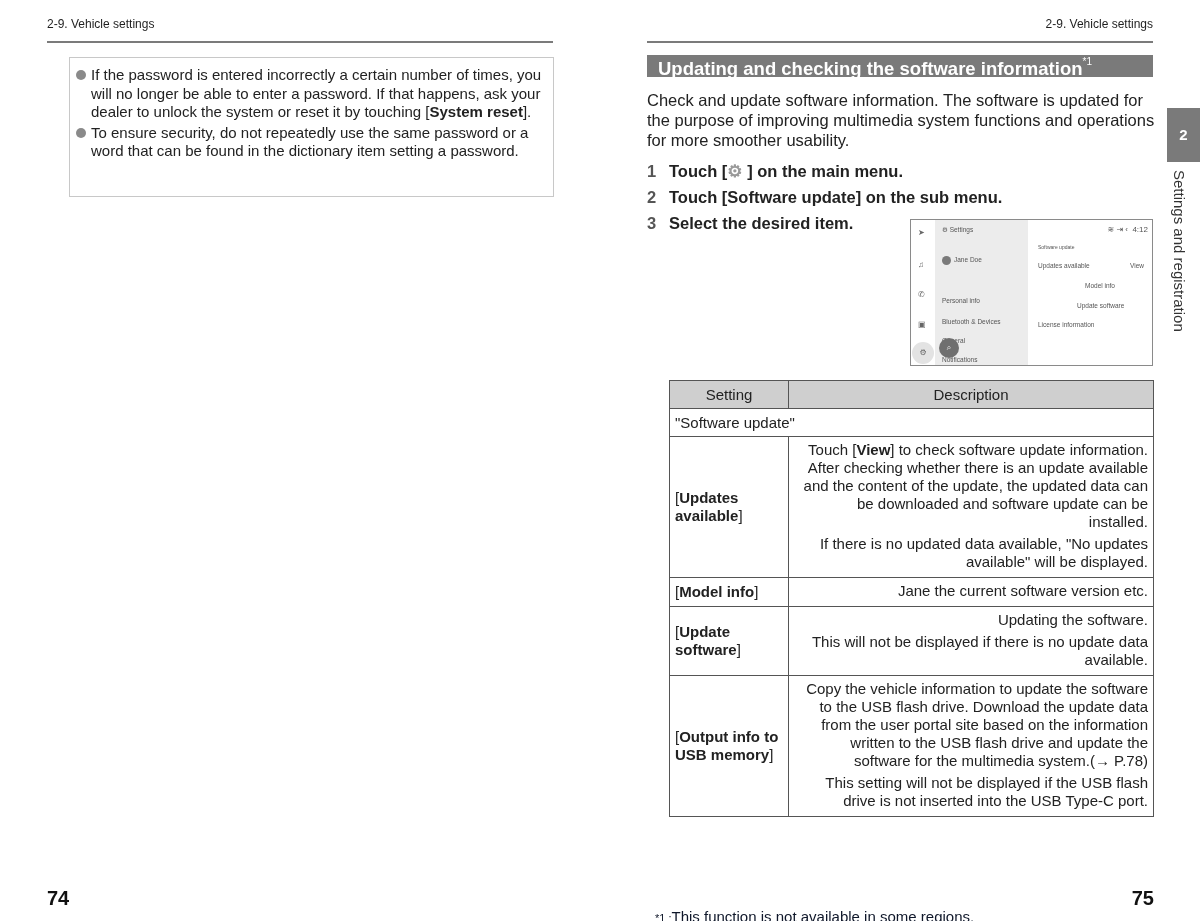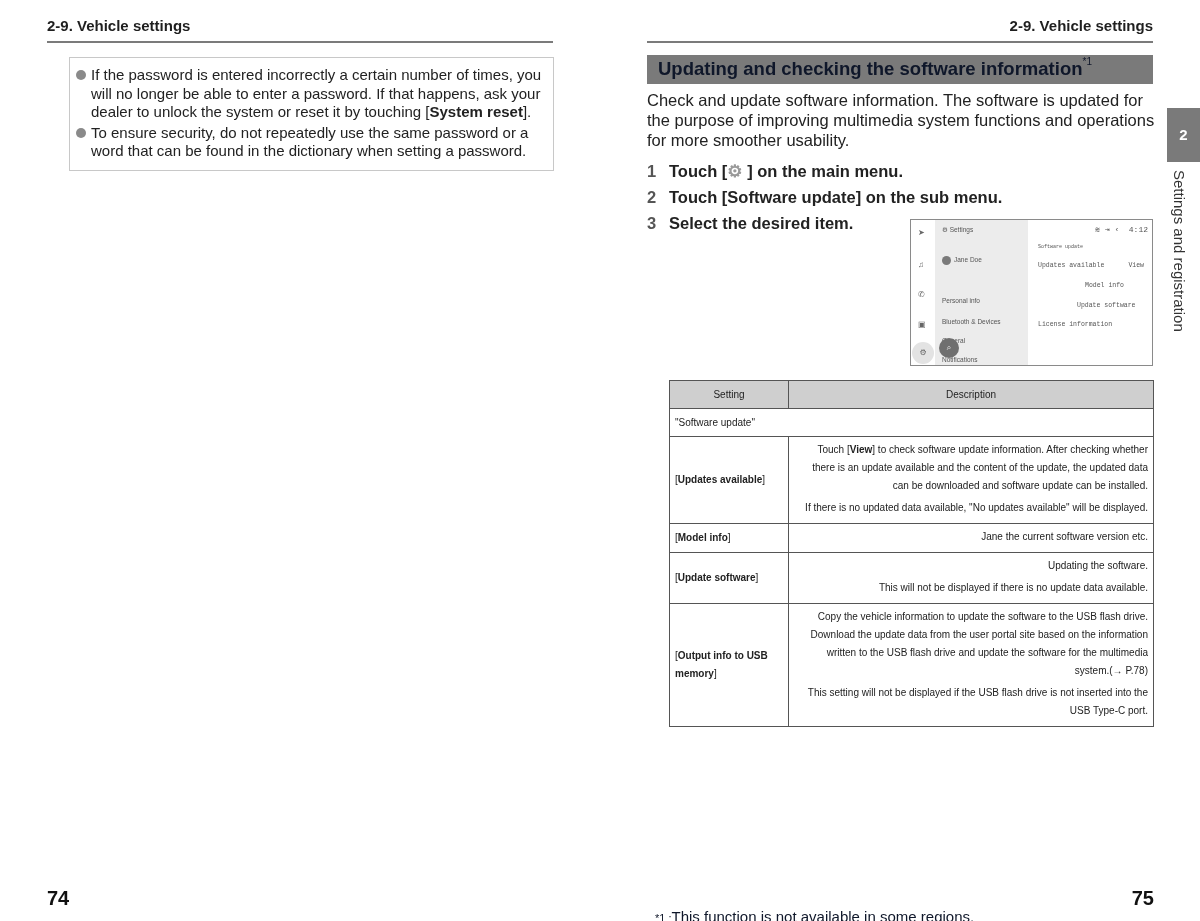--- a/index.html
+++ b/index.html
@@ -4,46 +4,46 @@
 <style>
   * { box-sizing: border-box; margin: 0; padding: 0; }
   html, body { width: 1200px; height: 921px; background: #ffffff; overflow: hidden; }
   body { font-family: "Liberation Sans", sans-serif; color: #1f1f1f; position: relative; }
 
   .page { position: absolute; top: 0; height: 921px; }
   .page-left { left: 0; width: 600px; }
   .page-right { left: 600px; width: 600px; }
 
   .running-head {
-    position: absolute; top: 17px; font-size: 15px; font-weight: bold; color: #1f1f1f;
+    position: absolute; top: 17px; font-size: 12px; font-weight: normal; color: #1f1f1f;
   }
   .page-left .running-head { left: 47px; }
   .page-right .running-head { right: 47px; }
   .head-rule {
     position: absolute; top: 41px; height: 2px; background: #7b7b7b;
   }
   .page-left .head-rule { left: 47px; width: 506px; }
   .page-right .head-rule { left: 47px; width: 506px; }
 
   
   .note-box {
-    position: absolute; left: 69px; top: 57px; width: 485px; height: 114px;
+    position: absolute; left: 69px; top: 57px; width: 485px; height: 140px;
     border: 1px solid #c8c8c8; padding: 8px 10px 0 6px;
   }
   .note-item { display: flex; font-size: 15px; line-height: 18.5px; margin-bottom: 2px; color: #222; }
   .bullet {
     flex: 0 0 10px; width: 10px; height: 10px; border-radius: 50%; background: #8a8a8a;
     margin: 4px 5px 0 0;
   }
   .note-text b { font-weight: bold; }
 
   
   .section-bar {
-    position: absolute; left: 47px; top: 55px; width: 506px; height: 29px;
-    background: #7a7a7a; color: #0f172a; font-size: 18.5px; font-weight: bold;
+    position: absolute; left: 47px; top: 55px; width: 506px; height: 22px;
+    background: #7a7a7a; color: #ffffff; font-size: 18.5px; font-weight: bold;
     padding: 3px 0 0 11px;
   }
   .section-bar sup { font-size: 10px; font-weight: normal; vertical-align: top; position: relative; top: -2px; }
 
   .intro {
     position: absolute; left: 47px; top: 90px; width: 510px; font-size: 16.5px; line-height: 20px; color: #222;
   }
 
   .steps { position: absolute; left: 47px; top: 160px; width: 420px; }
   .step { display: flex; font-size: 16.5px; font-weight: bold; height: 26px; line-height: 22px; color: #222; }
@@ -54,29 +54,29 @@
   .screen {
     position: absolute; left: 310px; top: 219px; width: 243px; height: 147px;
     border: 1px solid #8a8a8a; background: #fff; overflow: hidden;
     font-size: 6.5px; color: #555;
   }
   .screen .rail { position: absolute; left: 0; top: 0; width: 24px; height: 100%; background: #fff; }
   .screen .rail span { position: absolute; left: 7px; font-size: 8px; color: #666; }
   .screen .rail .active { left: 1px; width: 22px; height: 22px; border-radius: 50%; background: #e3e3e3; text-align: center; line-height: 22px; }
   .screen .menu { position: absolute; left: 24px; top: 0; width: 93px; height: 100%; background: #ececec; }
   .screen .menu div { position: absolute; left: 7px; white-space: nowrap; }
-  .screen .detail { position: absolute; left: 119px; top: 0; right: 0; height: 100%; font-family: Liberation Mono, monospace; }
+  .screen .detail { position: absolute; left: 119px; top: 0; right: 0; height: 100%; }
   .screen .detail div { position: absolute; white-space: nowrap; }
   .avatar-dot { display: inline-block; width: 9px; height: 9px; border-radius: 50%; background: #7a7a7a; margin-right: 3px; vertical-align: middle; }
   .fab { position: absolute; left: 28px; top: 118px; width: 20px; height: 20px; border-radius: 50%; background: #6f6f6f; color: #fff; text-align: center; line-height: 20px; font-size: 8px; }
 
   
   .table {
     position: absolute; left: 69px; top: 380px; width: 485px;
-    border-collapse: collapse; font-size: 10px; color: #222;
+    border-collapse: collapse; font-size: 15px; color: #222;
   }
   .table th, .table td { border: 1px solid #555; vertical-align: middle; }
   .table th { background: #cfcfcf; font-weight: normal; height: 28px; text-align: center; }
   .table td { padding: 2px 5px; line-height: 18px; }
   .table td.setting { width: 119px; }
   .table td.desc p { margin: 2px 0 4px 0; text-align: right; }
   .table td.group { height: 28px; }
 
   .footnote { position: absolute; left: 55px; top: 908px; font-size: 15px; color: #0f172a; }
   .footnote .mark { font-size: 11px; }
@@ -102,21 +102,21 @@
   <div class="running-head">2-9. Vehicle settings</div>
   <div class="head-rule"></div>
 
   <div class="note-box">
     <div class="note-item">
       <span class="bullet"></span>
       <span class="note-text"><span>If the password is entered incorrectly a certain number of times, you will no longer be able to enter a password. If that happens, ask your dealer to unlock the system or reset it by touching [</span><b>System reset</b><span>].</span></span>
     </div>
     <div class="note-item">
       <span class="bullet"></span>
-      <span class="note-text">To ensure security, do not repeatedly use the same password or a word that can be found in the dictionary when setting a password.</span>
+      <span class="note-text">To ensure security, do not repeatedly use the same password or a word that can be found in the dictionary item setting a password.</span>
     </div>
   </div>
 
   <div class="page-num">74</div>
 </div>
 
 <div class="page page-right">
   <div class="running-head">2-9. Vehicle settings</div>
   <div class="head-rule"></div>
 

